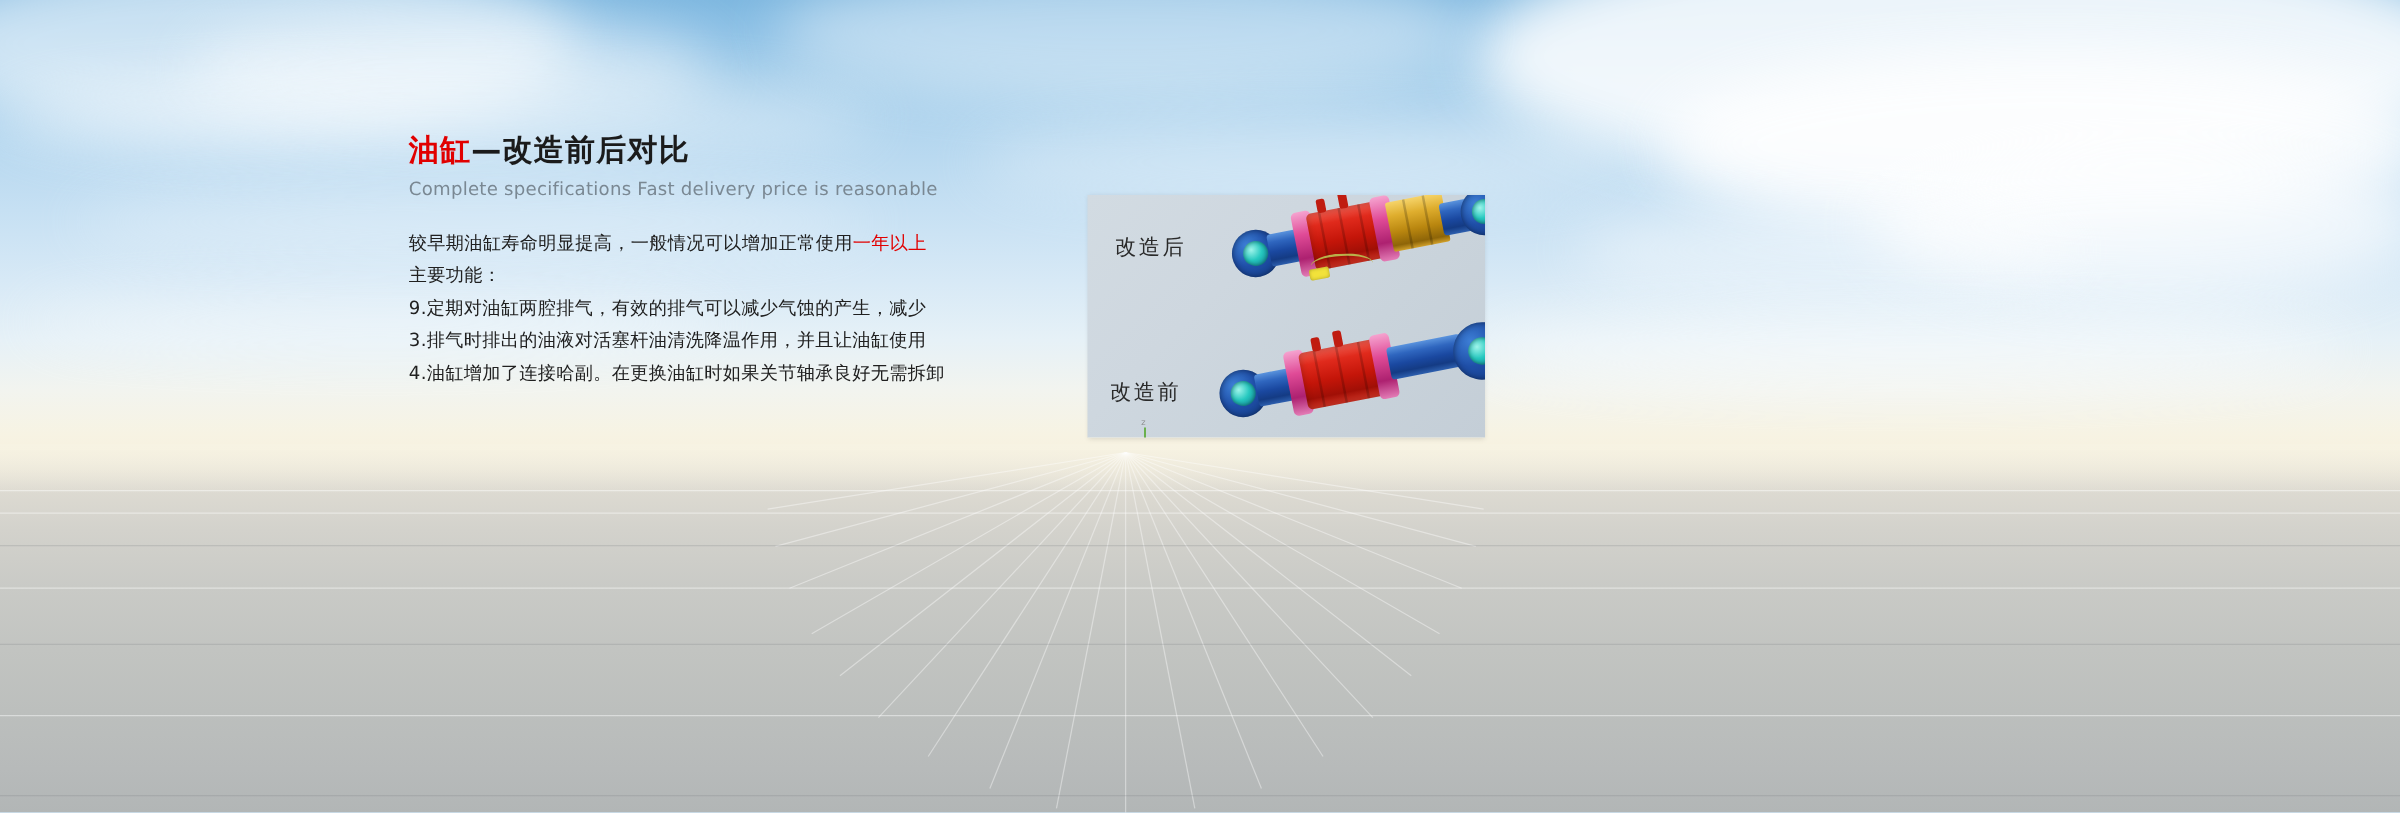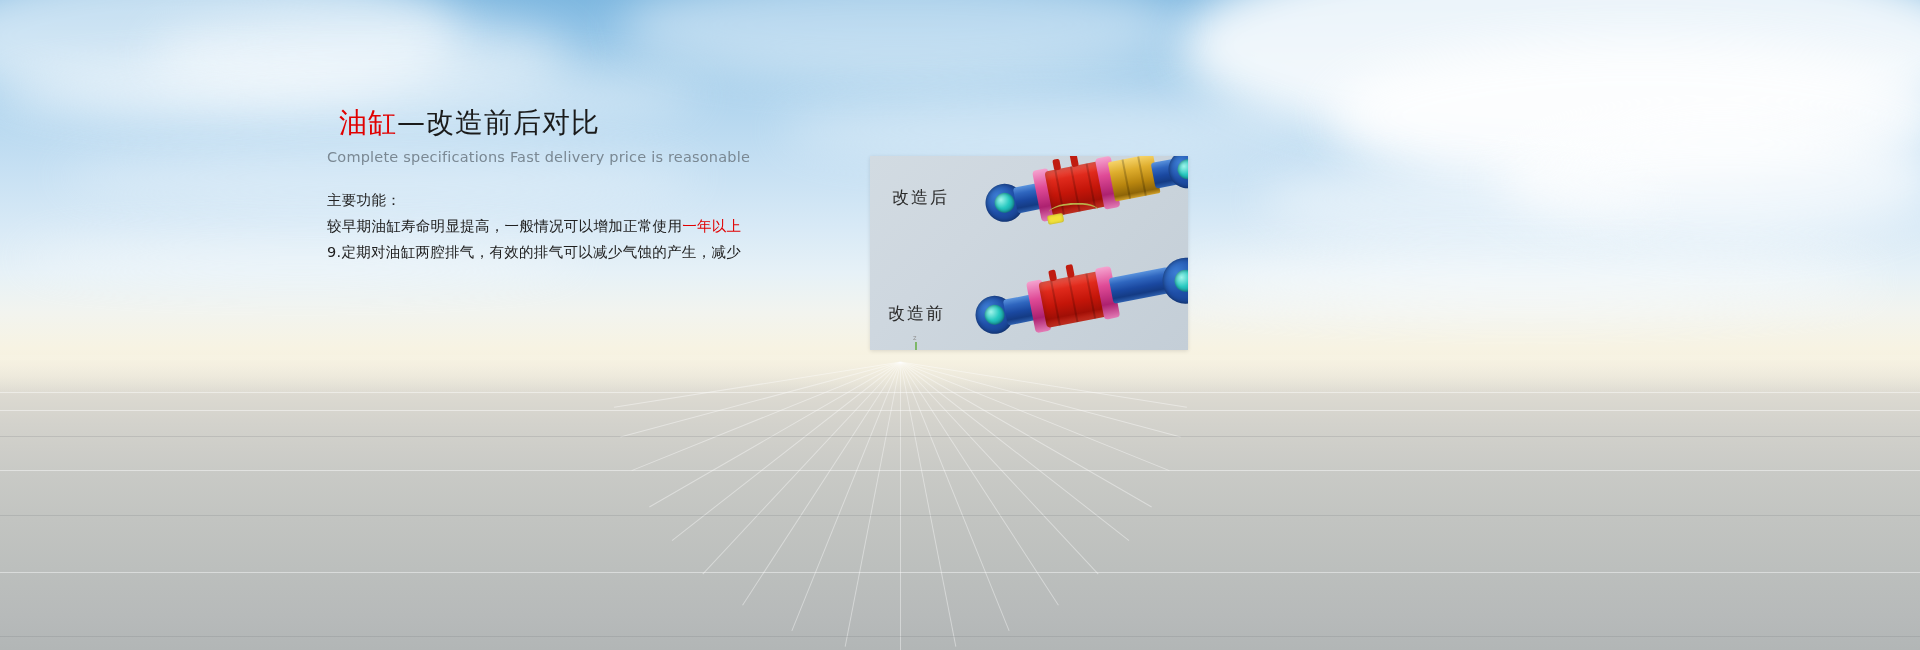--- a/index.html
+++ b/index.html
@@ -57,24 +57,23 @@
   .tile-h {
     position:absolute; left:0; width:1920px; height:1px;
     background:rgba(255,255,255,.45);
   }
   .tile-h.dark { background:rgba(120,125,128,.22); }
 
   
   .text-col { position:absolute; left:327px; top:105px; width:420px; }
 
   .title {
-    font-size:28px; font-weight:normal; color:#1b1b1b;
+    font-size:24px; font-weight:bold; color:#1b1b1b;
     letter-spacing:1px; line-height:1.25;
     white-space:nowrap;
-    margin-left:12px;
   }
   .title .hl { color:#e10000; }
 
   .subtitle {
     margin-top:9px;
     font-size:14.5px; color:#7a8893; font-weight:400;
     letter-spacing:.2px; white-space:nowrap;
     font-family:"DejaVu Sans","Liberation Sans",sans-serif;
   }
 
@@ -210,23 +209,25 @@
   <div class="tile-h" style="top:572px;"></div>
   <div class="tile-h dark" style="top:636px;"></div>
 
   <div class="text-col">
 
     <h1 class="title"><span class="hl">油缸</span><span>—改造前后对比</span></h1>
 
     <div class="subtitle">Complete specifications Fast delivery price is reasonable</div>
 
     <div class="body-block">
+      <div class="body-line"><span>较早期油缸寿命明显提高，一般情况可以增加正常使用</span><span class="red">一年以上</span></div>
       <div class="body-line"><span>主要功能：</span></div>
-      <div class="body-line"><span>较早期油缸寿命明显提高，一般情况可以增加正常使用</span><span class="red">一年以上</span></div>
       <div class="body-line"><span>9.定期对油缸两腔排气，有效的排气可以减少气蚀的产生，减少</span></div>
+      <div class="body-line"><span>3.排气时排出的油液对活塞杆油清洗降温作用，并且让油缸使用</span></div>
+      <div class="body-line"><span>4.油缸增加了连接哈副。在更换油缸时如果关节轴承良好无需拆卸</span></div>
     </div>
   </div>
 
   <div class="cad-panel">
 
     <div class="cad-label after">改造后</div>
     <div class="cad-label before">改造前</div>
 
     <div class="assembly top">
       <div class="eyelet" style="left:0px; top:12px;">

